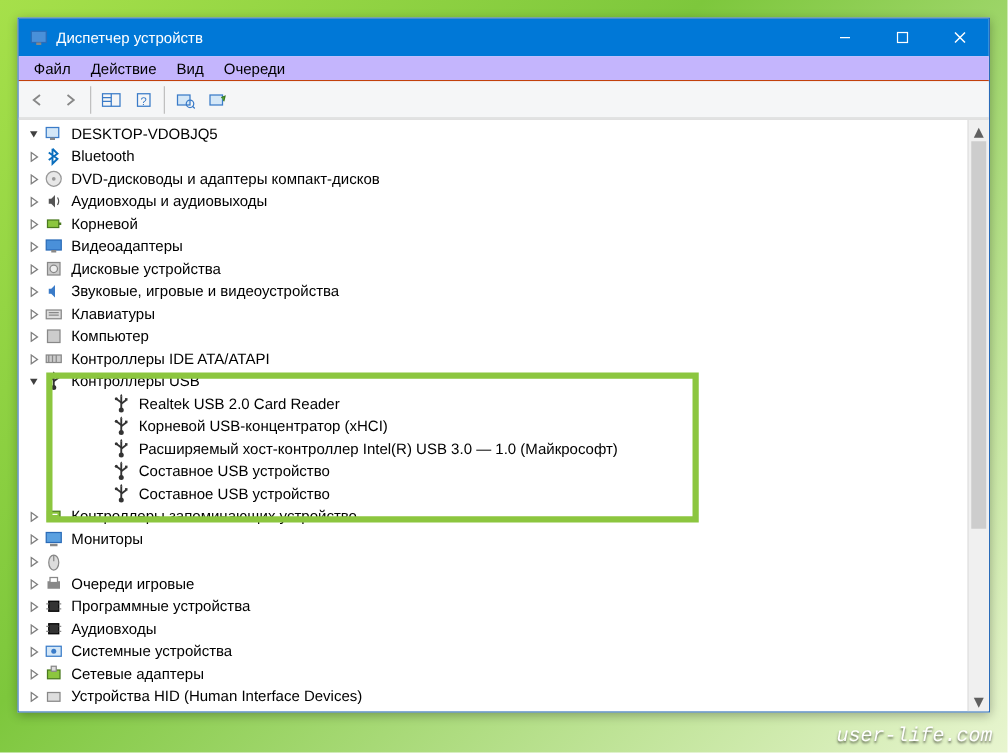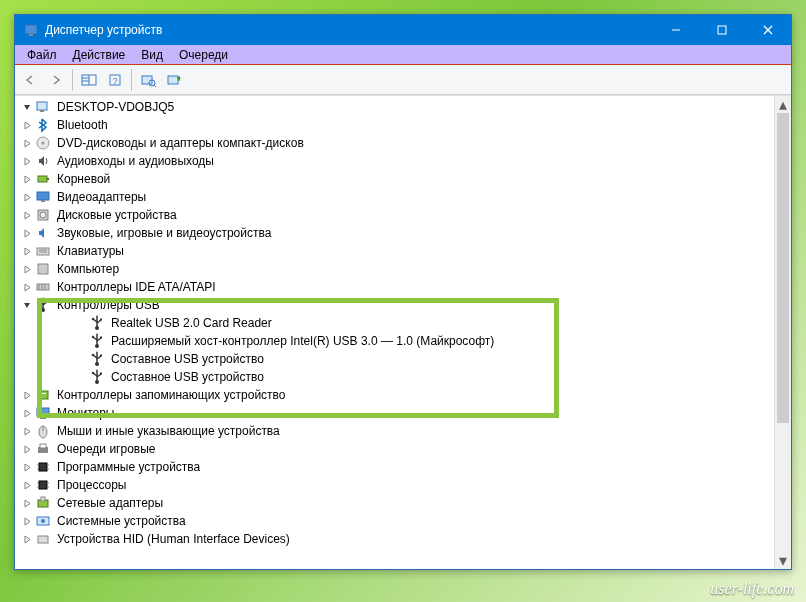--- a/index.html
+++ b/index.html
@@ -67,21 +67,21 @@
   .indent-1 { }
   .indent-2 { padding-left: 58px; }
 
   .highlight-box {
     position: absolute; border: 5px solid #8cc63f; pointer-events: none;
     left: 22px; top: 202px; width: 522px; height: 120px;
   }
 
   .watermark {
     position: absolute; right: 12px; bottom: 4px; color: #fff; font-size: 16px;
-    font-style: italic; text-shadow: 0 1px 2px rgba(0,0,0,0.6); font-family: Liberation Serif, serif; margin-top: 16px;
+    font-style: italic; text-shadow: 0 1px 2px rgba(0,0,0,0.6); font-family: Liberation Mono, monospace; margin-top: 16px;
   }
 </style>
 </head>
 <body>
 
 <div class="window">
 
   <div class="titlebar">
     <span class="app-icon">
       <svg width="16" height="16" viewBox="0 0 16 16">
@@ -353,52 +353,67 @@
             <svg width="16" height="16" viewBox="0 0 16 16">
               <circle cx="8" cy="13" r="2" fill="#333"></circle>
               <line x1="8" y1="2" x2="8" y2="12" stroke="#333" stroke-width="1.5"></line>
               <line x1="8" y1="7" x2="4" y2="4" stroke="#333" stroke-width="1.5"></line>
               <line x1="8" y1="8" x2="12" y2="5" stroke="#333" stroke-width="1.5"></line>
               <circle cx="4" cy="4" r="1.2" fill="#333"></circle>
               <rect x="11" y="3.5" width="2" height="2" fill="#333"></rect>
               <path d="M7 2 L8 0 L9 2 Z" fill="#333"></path>
             </svg>
           </span>
-        <span class="label">Расширяемый хост-контроллер Intel(R) USB 3.0 — 1.0 (Майкрософт)</span>
+        <span class="label">Корневой USB-концентратор (xHCI)</span>
       </div>
         <div class="row indent-2">
         <span class="expander empty"></span>
         <span class="node-icon">
             <svg width="16" height="16" viewBox="0 0 16 16">
               <circle cx="8" cy="13" r="2" fill="#333"></circle>
               <line x1="8" y1="2" x2="8" y2="12" stroke="#333" stroke-width="1.5"></line>
               <line x1="8" y1="7" x2="4" y2="4" stroke="#333" stroke-width="1.5"></line>
               <line x1="8" y1="8" x2="12" y2="5" stroke="#333" stroke-width="1.5"></line>
               <circle cx="4" cy="4" r="1.2" fill="#333"></circle>
               <rect x="11" y="3.5" width="2" height="2" fill="#333"></rect>
               <path d="M7 2 L8 0 L9 2 Z" fill="#333"></path>
             </svg>
           </span>
-        <span class="label">Составное USB устройство</span>
+        <span class="label">Расширяемый хост-контроллер Intel(R) USB 3.0 — 1.0 (Майкрософт)</span>
       </div>
         <div class="row indent-2">
         <span class="expander empty"></span>
         <span class="node-icon">
             <svg width="16" height="16" viewBox="0 0 16 16">
               <circle cx="8" cy="13" r="2" fill="#333"></circle>
               <line x1="8" y1="2" x2="8" y2="12" stroke="#333" stroke-width="1.5"></line>
               <line x1="8" y1="7" x2="4" y2="4" stroke="#333" stroke-width="1.5"></line>
               <line x1="8" y1="8" x2="12" y2="5" stroke="#333" stroke-width="1.5"></line>
               <circle cx="4" cy="4" r="1.2" fill="#333"></circle>
               <rect x="11" y="3.5" width="2" height="2" fill="#333"></rect>
               <path d="M7 2 L8 0 L9 2 Z" fill="#333"></path>
             </svg>
           </span>
         <span class="label">Составное USB устройство</span>
       </div>
+        <div class="row indent-2">
+        <span class="expander empty"></span>
+        <span class="node-icon">
+            <svg width="16" height="16" viewBox="0 0 16 16">
+              <circle cx="8" cy="13" r="2" fill="#333"></circle>
+              <line x1="8" y1="2" x2="8" y2="12" stroke="#333" stroke-width="1.5"></line>
+              <line x1="8" y1="7" x2="4" y2="4" stroke="#333" stroke-width="1.5"></line>
+              <line x1="8" y1="8" x2="12" y2="5" stroke="#333" stroke-width="1.5"></line>
+              <circle cx="4" cy="4" r="1.2" fill="#333"></circle>
+              <rect x="11" y="3.5" width="2" height="2" fill="#333"></rect>
+              <path d="M7 2 L8 0 L9 2 Z" fill="#333"></path>
+            </svg>
+          </span>
+        <span class="label">Составное USB устройство</span>
+      </div>
         <div class="row indent-1">
     <span class="expander">
             <svg width="9" height="9">
               <path d="M2 1 L7 4.5 L2 8 Z" fill="none" stroke="#808080"></path>
             </svg>
           </span>
     <span class="node-icon">
             <svg width="16" height="16" viewBox="0 0 16 16">
               <rect x="3" y="4" width="10" height="8" fill="#8cc63f" stroke="#4a7a1f"></rect>
               <rect x="5" y="6" width="6" height="1" fill="#fff"></rect>
@@ -425,21 +440,20 @@
             <svg width="9" height="9">
               <path d="M2 1 L7 4.5 L2 8 Z" fill="none" stroke="#808080"></path>
             </svg>
           </span>
     <span class="node-icon">
             <svg width="16" height="16" viewBox="0 0 16 16">
               <ellipse cx="8" cy="9" rx="4" ry="6" fill="#ddd" stroke="#888"></ellipse>
               <line x1="8" y1="3" x2="8" y2="8" stroke="#888"></line>
             </svg>
           </span>
-    <span class="label">Мыши и иные указывающие устройства</span>
   </div>
         <div class="row indent-1">
     <span class="expander">
             <svg width="9" height="9">
               <path d="M2 1 L7 4.5 L2 8 Z" fill="none" stroke="#808080"></path>
             </svg>
           </span>
     <span class="node-icon">
             <svg width="16" height="16" viewBox="0 0 16 16">
               <rect x="3" y="6" width="10" height="6" fill="#888"></rect>
@@ -473,49 +487,49 @@
           </span>
     <span class="node-icon">
             <svg width="16" height="16" viewBox="0 0 16 16">
               <rect x="4" y="4" width="8" height="8" fill="#333" stroke="#000"></rect>
               <line x1="2" y1="6" x2="4" y2="6" stroke="#888"></line>
               <line x1="2" y1="10" x2="4" y2="10" stroke="#888"></line>
               <line x1="12" y1="6" x2="14" y2="6" stroke="#888"></line>
               <line x1="12" y1="10" x2="14" y2="10" stroke="#888"></line>
             </svg>
           </span>
-    <span class="label">Процессоры</span>
+    <span class="label">Аудиовходы</span>
+  </div>
+        <div class="row indent-1">
+    <span class="expander">
+            <svg width="9" height="9">
+              <path d="M2 1 L7 4.5 L2 8 Z" fill="none" stroke="#808080"></path>
+            </svg>
+          </span>
+    <span class="node-icon">
+            <svg width="16" height="16" viewBox="0 0 16 16">
+              <rect x="2" y="4" width="12" height="8" fill="#d4e7f7" stroke="#3a7bc8"></rect>
+              <circle cx="8" cy="8" r="2" fill="#3a7bc8"></circle>
+            </svg>
+          </span>
+    <span class="label">Системные устройства</span>
   </div>
         <div class="row indent-1">
     <span class="expander">
             <svg width="9" height="9">
               <path d="M2 1 L7 4.5 L2 8 Z" fill="none" stroke="#808080"></path>
             </svg>
           </span>
     <span class="node-icon">
             <svg width="16" height="16" viewBox="0 0 16 16">
               <rect x="3" y="5" width="10" height="7" fill="#8cc63f" stroke="#4a7a1f"></rect>
               <rect x="6" y="2" width="4" height="4" fill="#ddd" stroke="#888"></rect>
             </svg>
           </span>
     <span class="label">Сетевые адаптеры</span>
-  </div>
-        <div class="row indent-1">
-    <span class="expander">
-            <svg width="9" height="9">
-              <path d="M2 1 L7 4.5 L2 8 Z" fill="none" stroke="#808080"></path>
-            </svg>
-          </span>
-    <span class="node-icon">
-            <svg width="16" height="16" viewBox="0 0 16 16">
-              <rect x="2" y="4" width="12" height="8" fill="#d4e7f7" stroke="#3a7bc8"></rect>
-              <circle cx="8" cy="8" r="2" fill="#3a7bc8"></circle>
-            </svg>
-          </span>
-    <span class="label">Системные устройства</span>
   </div>
         <div class="row indent-1">
     <span class="expander">
             <svg width="9" height="9">
               <path d="M2 1 L7 4.5 L2 8 Z" fill="none" stroke="#808080"></path>
             </svg>
           </span>
     <span class="node-icon">
             <svg width="16" height="16" viewBox="0 0 16 16">
               <rect x="3" y="5" width="10" height="7" fill="#ddd" stroke="#888"></rect>

